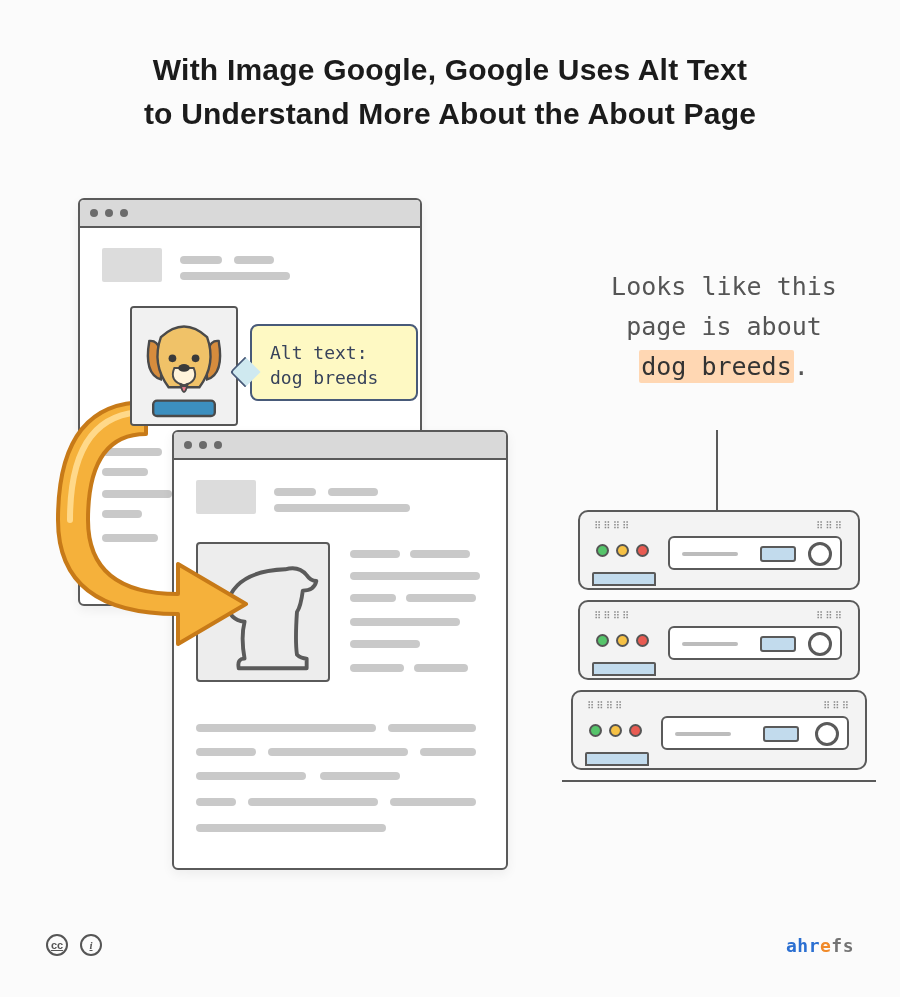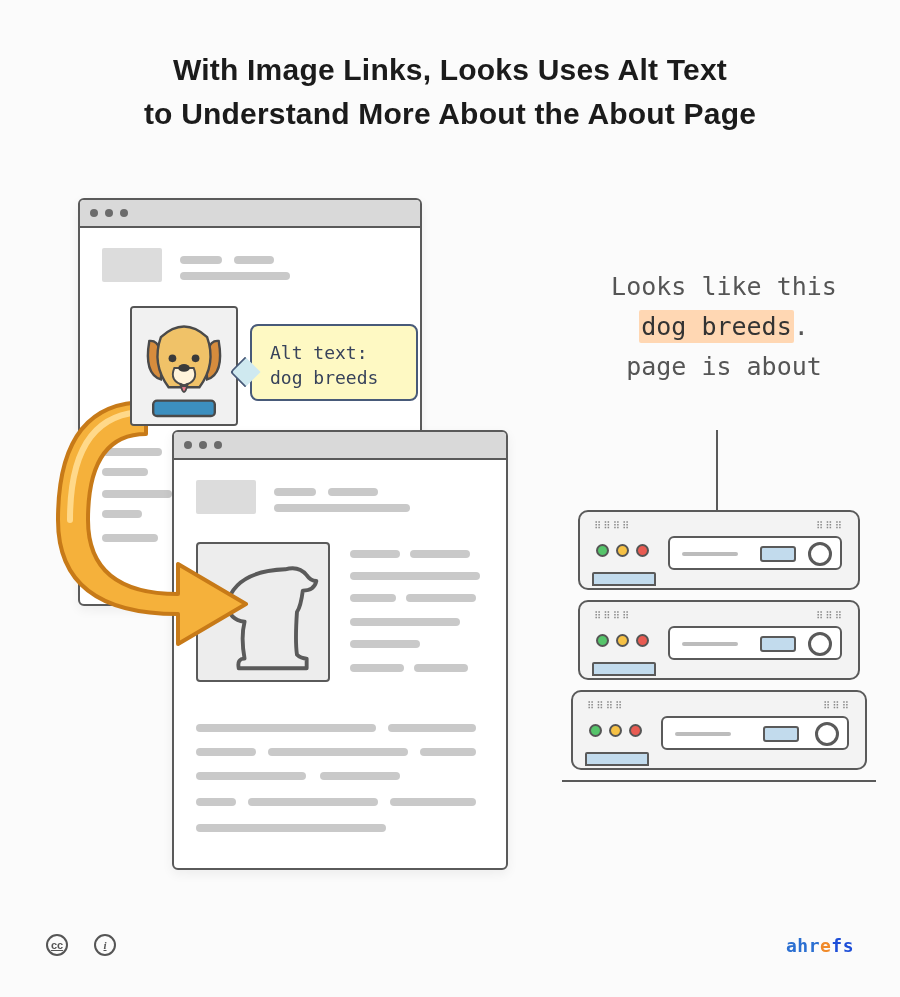--- a/index.html
+++ b/index.html
@@ -110,32 +110,32 @@
   .panel .dash { position:absolute; top:14px; left:12px; width:56px; height:4px;
     background:#bcbcbc; border-radius:2px; }
   .vents { position:absolute; color:#888; font-family:monospace; letter-spacing:2px; font-size:10px; }
 
   
   .footer {
     position:absolute; left:46px; right:46px; bottom:36px; height:32px;
     display:flex; align-items:center; justify-content:space-between;
     font-family: ui-monospace,Menlo,Consolas,monospace; color:#555; font-size:18px;
   }
-  .cc { display:flex; align-items:flex-start; gap:26px;text-decoration:underline; }
+  .cc { display:flex; align-items:flex-start; gap:12px;text-decoration:underline; }
   .ccicon { width:22px; height:22px; border:2px solid #555; border-radius:50%;
     display:inline-flex; align-items:center; justify-content:center; font-size:11px; font-weight:700; font-family:Arial; }
   .brand { font-weight:900; letter-spacing:.5px; }
-  .brand .a1{color:#2b6fd1;} .brand .a2{color:#1d4ed8;} .brand .a3{color:#f08a2a;}
+  .brand .a1{color:#2b6fd1;} .brand .a2{color:#737373;} .brand .a3{color:#f08a2a;}
 </style>
 </head>
 <body>
 <div class="wrap">
 
   <div class="title">
-    <div>With Image Links, Looks Uses Alt Text</div>
+    <div>With Image Google, Google Uses Alt Text</div>
     <div>to Understand More About the About Page</div>
   </div>
 
   <div class="browser b1">
     <div class="chrome">
       <span class="dot"></span>
       <span class="dot"></span>
       <span class="dot"></span>
     </div>
 
@@ -225,24 +225,24 @@
     <span class="line" style="top:340px;left:22px;width:110px;"></span>
     <span class="line" style="top:340px;left:146px;width:80px;"></span>
     <span class="line" style="top:366px;left:22px;width:40px;"></span>
     <span class="line" style="top:366px;left:74px;width:130px;"></span>
     <span class="line" style="top:366px;left:216px;width:86px;"></span>
     <span class="line" style="top:392px;left:22px;width:190px;"></span>
   </div>
 
   <div class="server-says">
     <div>Looks like this</div>
+    <div>page is about</div>
     <div>
       <span class="hl">dog breeds</span><span>.</span>
     </div>
-    <div>page is about</div>
   </div>
   <div class="stem"></div>
 
   <div class="stack">
     <div class="unit">
       <span class="vents" style="top:8px;left:14px;">⠿⠿⠿⠿</span>
       <span class="vents" style="top:8px;right:14px;">⠿⠿⠿</span>
       <span class="led g"></span>
       <span class="led y"></span>
       <span class="led r"></span>

